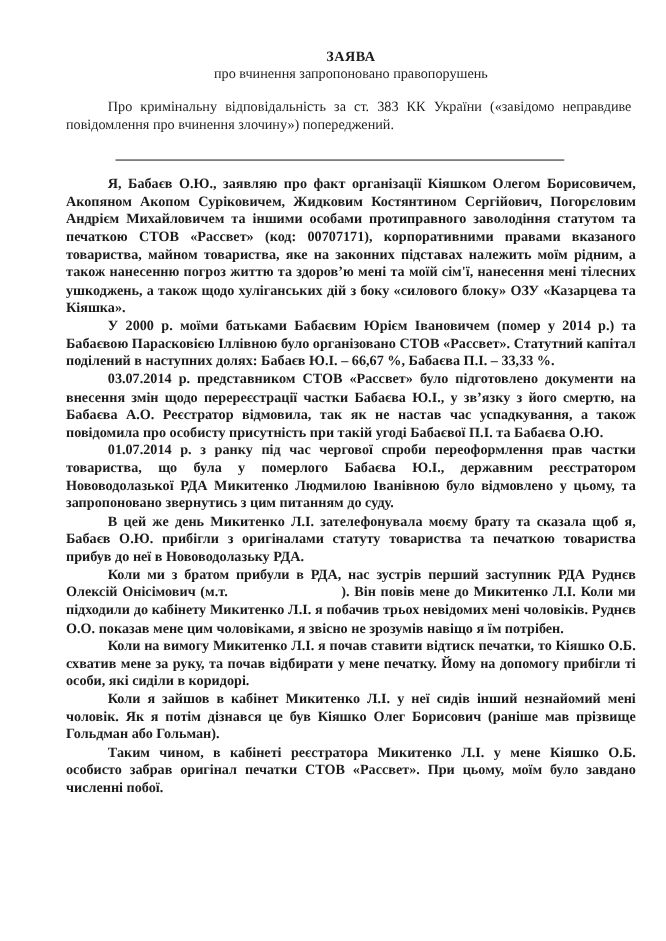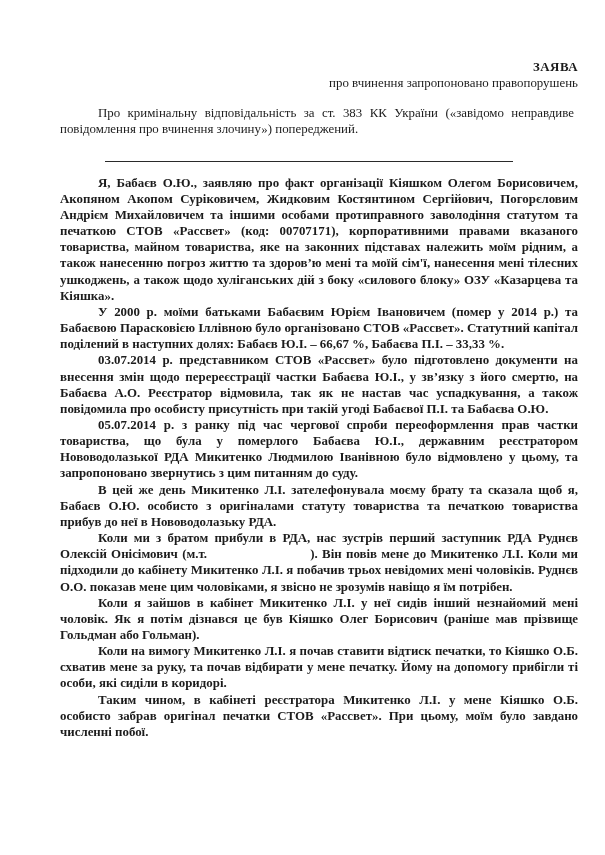--- a/index.html
+++ b/index.html
@@ -26,22 +26,22 @@
   }
   .recipient .residence-label {
     padding-left: 82px;
   }
   .phone-line {
     display: flex;
     justify-content: space-between;
     margin-top: 12px;
   }
   .title-block {
-    text-align: right;
-    margin-top: 23px;
+    text-align: center;
+    margin-top: 7px;
   }
   .heading {
     font-weight: bold;
     letter-spacing: 0.5px;
   }
   .warning {
     margin: 14px 4px 0 0;
     text-align: justify;
     text-indent: 38px;
   }
@@ -74,21 +74,21 @@
   </div>
 
   <p class="warning">Про кримінальну відповідальність за ст. 383 КК України («завідомо неправдиве повідомлення про вчинення злочину») попереджений.</p>
 
   <hr class="divider">
 
   <div class="body-text">
     <p>Я, Бабаєв О.Ю., заявляю про факт організації Кіяшком Олегом Борисовичем, Акопяном Акопом Суріковичем, Жидковим Костянтином Сергійович, Погорєловим Андрієм Михайловичем та іншими особами протиправного заволодіння статутом та печаткою СТОВ «Рассвет» (код: 00707171), корпоративними правами вказаного товариства, майном товариства, яке на законних підставах належить моїм рідним, а також нанесенню погроз життю та здоров’ю мені та моїй сім'ї, нанесення мені тілесних ушкоджень, а також щодо хуліганських дій з боку «силового блоку» ОЗУ «Казарцева та Кіяшка».</p>
     <p>У 2000 р. моїми батьками Бабаєвим Юрієм Івановичем (помер у 2014 р.) та Бабаєвою Парасковією Іллівною було організовано СТОВ «Рассвет». Статутний капітал поділений в наступних долях: Бабаєв Ю.І. – 66,67 %, Бабаєва П.І. – 33,33 %.</p>
     <p>03.07.2014 р. представником СТОВ «Рассвет» було підготовлено документи на внесення змін щодо перереєстрації частки Бабаєва Ю.І., у зв’язку з його смертю, на Бабаєва А.О. Реєстратор відмовила, так як не настав час успадкування, а також повідомила про особисту присутність при такій угоді Бабаєвої П.І. та Бабаєва О.Ю.</p>
-    <p>05.07.2014 р. з ранку під час чергової спроби переоформлення прав частки товариства, що була у померлого Бабаєва Ю.І., державним реєстратором Нововодолазької РДА Микитенко Людмилою Іванівною було відмовлено у цьому, та запропоновано звернутись з цим питанням до суду.</p>
-    <p>В цей же день Микитенко Л.І. зателефонувала моєму брату та сказала щоб я, Бабаєв О.Ю. особисто з оригіналами статуту товариства та печаткою товариства прибув до неї в Нововодолазьку РДА.</p>
+    <p>01.07.2014 р. з ранку під час чергової спроби переоформлення прав частки товариства, що була у померлого Бабаєва Ю.І., державним реєстратором Нововодолазької РДА Микитенко Людмилою Іванівною було відмовлено у цьому, та запропоновано звернутись з цим питанням до суду.</p>
+    <p>В цей же день Микитенко Л.І. зателефонувала моєму брату та сказала щоб я, Бабаєв О.Ю. прибігли з оригіналами статуту товариства та печаткою товариства прибув до неї в Нововодолазьку РДА.</p>
     <p>Коли ми з братом прибули в РДА, нас зустрів перший заступник РДА Руднєв Олексій Онісімович (м.т.&nbsp;&nbsp;&nbsp;&nbsp;&nbsp;&nbsp;&nbsp;&nbsp;&nbsp;&nbsp;&nbsp;&nbsp;&nbsp;&nbsp;&nbsp;&nbsp;&nbsp;&nbsp;&nbsp;&nbsp;&nbsp;&nbsp;&nbsp;&nbsp;). Він повів мене до Микитенко Л.І. Коли ми підходили до кабінету Микитенко Л.І. я побачив трьох невідомих мені чоловіків. Руднєв О.О. показав мене цим чоловіками, я звісно не зрозумів навіщо я їм потрібен.</p>
+    <p>Коли на вимогу Микитенко Л.І. я почав ставити відтиск печатки, то Кіяшко О.Б. схватив мене за руку, та почав відбирати у мене печатку. Йому на допомогу прибігли ті особи, які сиділи в коридорі.</p>
     <p>Коли я зайшов в кабінет Микитенко Л.І. у неї сидів інший незнайомий мені чоловік. Як я потім дізнався це був Кіяшко Олег Борисович (раніше мав прізвище Гольдман або Гольман).</p>
-    <p>Коли на вимогу Микитенко Л.І. я почав ставити відтиск печатки, то Кіяшко О.Б. схватив мене за руку, та почав відбирати у мене печатку. Йому на допомогу прибігли ті особи, які сиділи в коридорі.</p>
     <p>Таким чином, в кабінеті реєстратора Микитенко Л.І. у мене Кіяшко О.Б. особисто забрав оригінал печатки СТОВ «Рассвет». При цьому, моїм було завдано численні побої.</p>
   </div>
 
 </div>
 
 </body></html>

